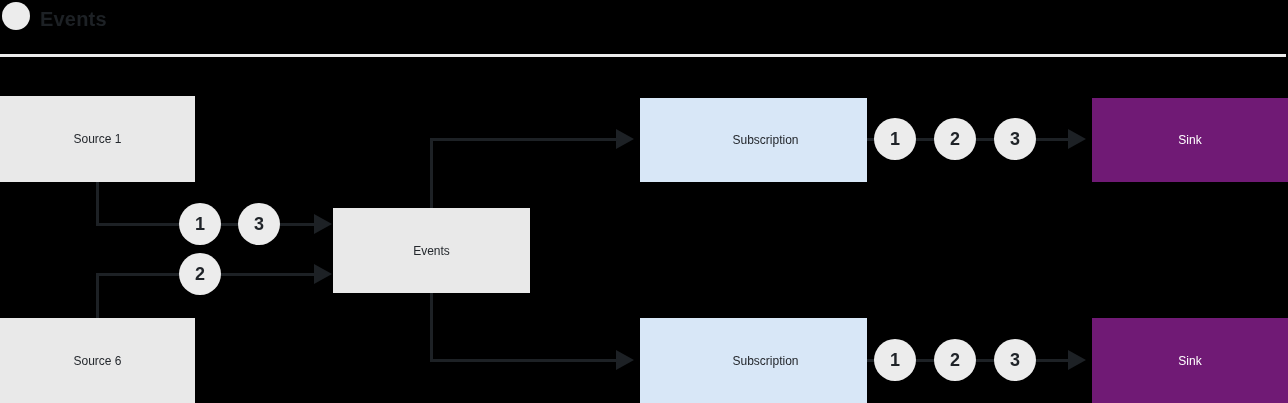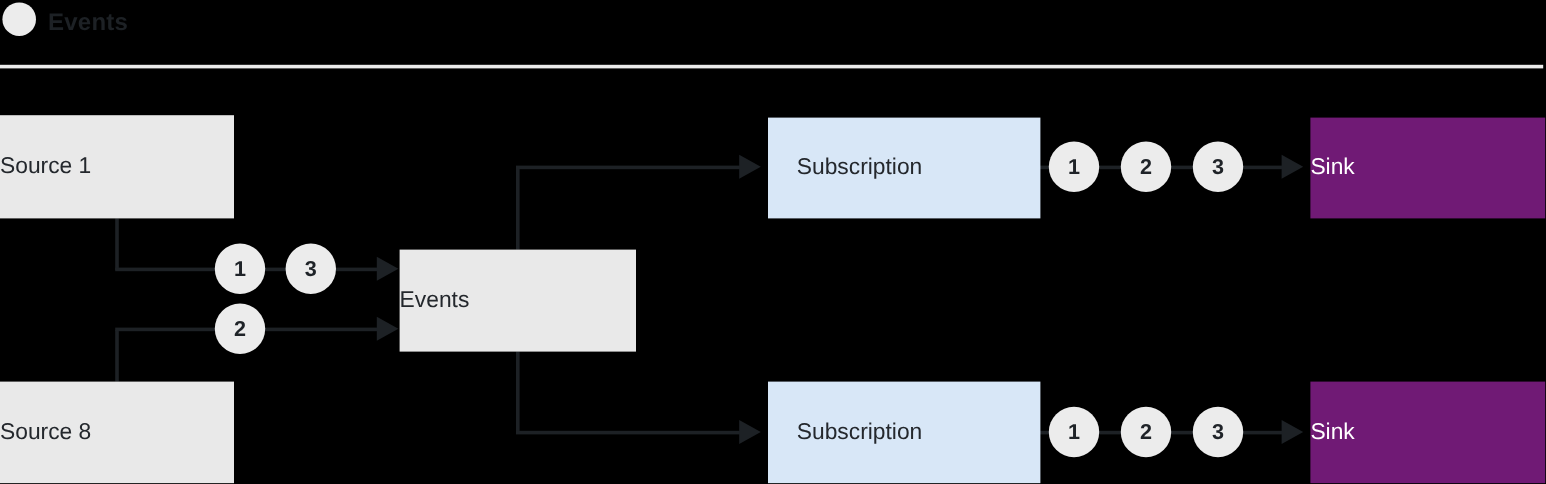--- a/index.html
+++ b/index.html
@@ -24,22 +24,22 @@
     letter-spacing: 0.2px;
   }
   .divider {
     position: absolute; left: 0; top: 54px;
     width: 1286px; height: 3px; background: #ebebeb;
   }
 
   
   .node {
     position: absolute;
-    display: flex; align-items: center; 
-    font-size: 19px; color: #24282d;
+    display: flex; align-items: center; justify-content: center;
+    font-size: 12px; color: #24282d;
   }
   .node.gray  { background: #e9e9e9; }
   .node.blue-light { background: #d8e7f7; padding-left: 24px; }
   .node.blue  { background: #701a75; color: #ffffff; }
 
   .n-source1 { left: 0;     top: 96px;  width: 195px; height: 86px; }
   .n-source2 { left: 0;     top: 318px; width: 195px; height: 85px; }
   .n-channel { left: 333px; top: 208px; width: 197px; height: 85px; }
   .n-subtop  { left: 640px; top: 98px;  width: 203px; height: 84px; }
   .n-subbot  { left: 640px; top: 318px; width: 203px; height: 85px; }
@@ -108,21 +108,21 @@
   <div class="event-circle" style="left:994px; top:118px;">3</div>
 
   <div class="event-circle" style="left:874px; top:339px;">1</div>
   <div class="event-circle" style="left:934px; top:339px;">2</div>
   <div class="event-circle" style="left:994px; top:339px;">3</div>
 
   <div class="node gray n-source1">
     <span>Source 1</span>
   </div>
   <div class="node gray n-source2">
-    <span>Source 8</span>
+    <span>Source 6</span>
   </div>
   <div class="node gray n-channel">
     <span>Events</span>
   </div>
   <div class="node blue-light n-subtop">
     <span>Subscription</span>
   </div>
   <div class="node blue-light n-subbot">
     <span>Subscription</span>
   </div>

